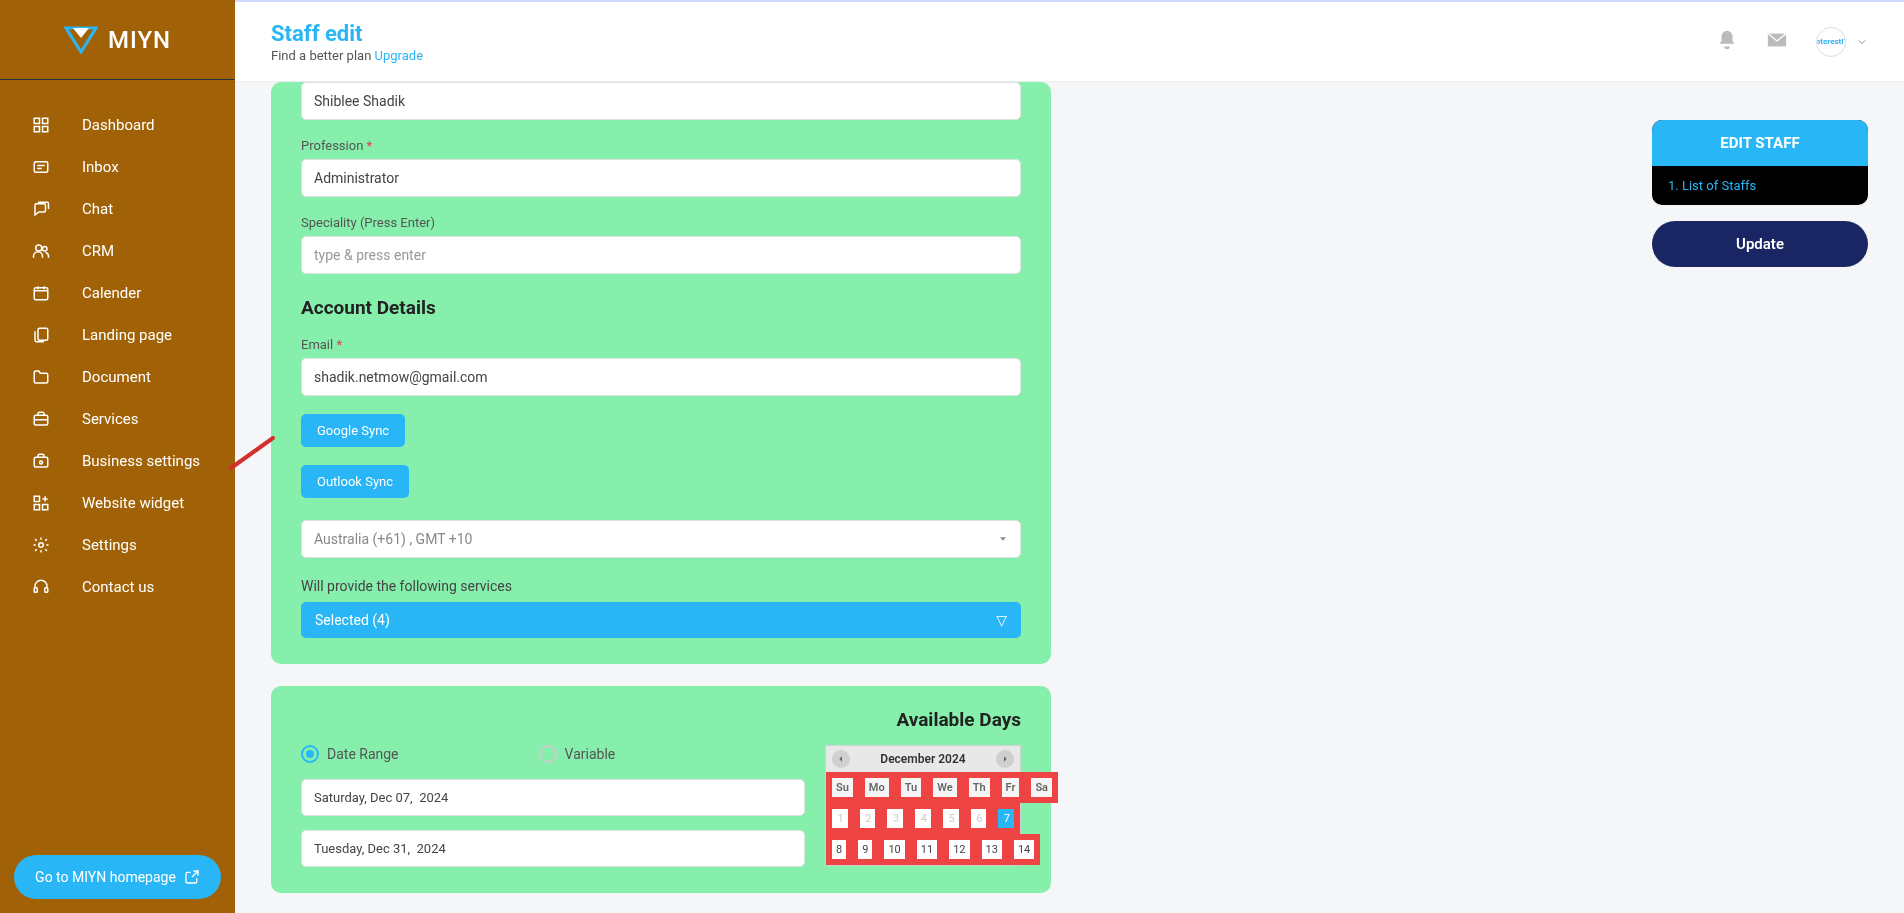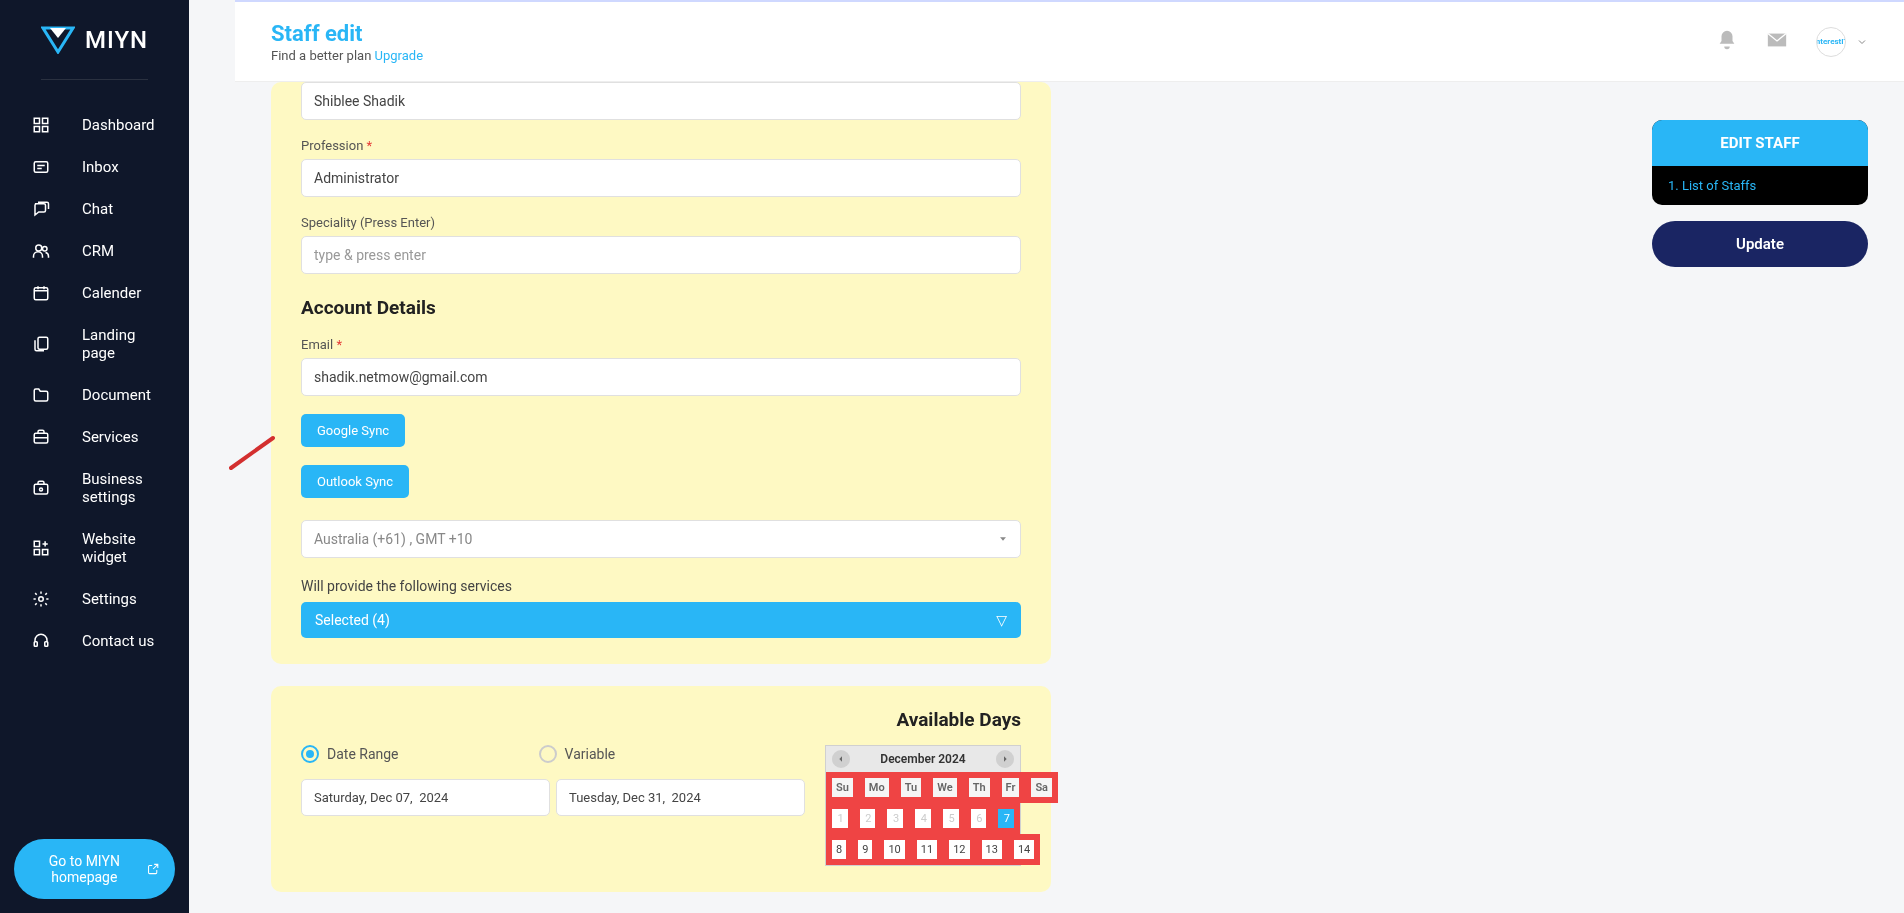--- a/index.html
+++ b/index.html
@@ -1,19 +1,19 @@
 <!DOCTYPE html>
 <html><head>
 <meta charset="utf-8">
 <style>
 * { margin: 0; padding: 0; box-sizing: border-box; font-family: -apple-system, BlinkMacSystemFont, 'Segoe UI', Roboto, sans-serif; }
 body { background: #f5f6f8; color: #333; overflow-x: hidden; }
 
 
-.sidebar { position: fixed; left: 0; top: 0; width: 189px; height: 100vh; background: #0f172a; display: flex; flex-direction: column; align-items: center; }
+.sidebar { position: fixed; left: 0; top: 0; width: 235px; height: 100vh; background: #a16207; display: flex; flex-direction: column; }
 .logo-wrap { height: 80px; display: flex; align-items: center; justify-content: center; gap: 10px; border-bottom: 1px solid #2a3140; }
 .logo-text { color: #fff; font-size: 24px; font-weight: 500; letter-spacing: 1px; }
 .nav { flex: 1; padding: 24px 0; }
 .nav-item { display: flex; align-items: center; gap: 32px; padding: 12px 32px; color: #fff; font-size: 15px; cursor: pointer; }
 .nav-item svg, .nav-item .nav-icon { width: 18px; height: 18px; flex-shrink: 0; }
 .homepage-btn-wrap { padding: 14px; }
 .homepage-btn { background: #29b6f6; color: #fff; border: none; border-radius: 30px; width: 100%; padding: 14px 16px; font-size: 14px; display: flex; align-items: center; justify-content: center; gap: 8px; cursor: pointer; }
 
 
 .main { margin-left: 235px; min-height: 100vh; }
@@ -25,21 +25,21 @@
 .topbar-right { display: flex; align-items: center; gap: 28px; }
 .icon-btn { color: #bbb; cursor: pointer; }
 .avatar-wrap { display: flex; align-items: center; gap: 10px; cursor: pointer; }
 .avatar { width: 30px; height: 30px; border-radius: 50%; background: #fff; border: 1px solid #ddd; display:flex; align-items:center; justify-content:center; font-size:8px; color:#29b6f6; font-weight:700; overflow:hidden;}
 
 
 .content { display: flex; gap: 20px; padding: 0 36px 40px; align-items: flex-start; }
 .col-main { flex: 1; max-width: 780px; }
 .col-side { width: 216px; margin-left: auto; padding-top: 38px; }
 
-.card { background: #fef9c3; border-radius: 10px; padding: 0 30px 26px; margin-bottom: 20px; }
+.card { background: #86efac; border-radius: 10px; padding: 0 30px 26px; margin-bottom: 20px; }
 .card-body { display: flex; gap: 40px; }
 .form-col { flex: 1; }
 .pic-col { width: 190px; padding-top: 82px; text-align: center; }
 
 label.field-label { display: block; font-size: 13px; color: #555; margin: 18px 0 6px; }
 .req { color: #e53935; }
 .text-input, .select-input { width: 100%; border: 1px solid #e0e0e0; border-radius: 5px; padding: 10px 12px; font-size: 14px; color: #444; background: #fff; }
 .text-input::placeholder { color: #999; }
 .select-input { display: flex; align-items: center; justify-content: space-between; cursor: pointer; color: #888; }
 
@@ -54,21 +54,21 @@
 .upload-btn { background: #29b6f6; color: #fff; border: none; border-radius: 5px; padding: 8px 14px; font-size: 13px; font-weight: 600; cursor: pointer; margin-top: 18px; }
 .max-size { font-size: 12px; color: #666; margin-top: 4px; }
 
 
 .avail-title { font-size: 19px; font-weight: 700; color: #222; margin: 22px 0 14px; padding-top: 22px; text-align: right; }
 .radio-row { display: flex; gap: 140px; margin-bottom: 16px; }
 .radio-opt { display: flex; align-items: center; gap: 8px; font-size: 14px; color: #555; cursor: pointer; }
 .radio-dot { width: 18px; height: 18px; border: 2px solid #29b6f6; border-radius: 50%; display: inline-flex; align-items: center; justify-content: center; }
 .radio-dot.on::after { content: ''; width: 8px; height: 8px; background: #29b6f6; border-radius: 50%; }
 .radio-dot.off { border-color: #ccc; }
-.date-inputs { display: flex; gap: 6px; }
+.date-inputs { display: flex; gap: 14px; flex-direction: column; }
 .date-inputs .text-input { flex: 1; font-size: 13px; }
 
 
 .cal-wrap { margin-left: auto; width: 196px; }
 .cal { border: 1px solid #d0d0d0; background: #fff; font-size: 11px; }
 .cal-head { background: #e8e8e8; display: flex; align-items: center; justify-content: space-between; padding: 4px 6px; font-size: 12px; font-weight: 600; color: #333; }
 .cal-nav { width: 18px; height: 18px; border-radius: 50%; background: #d0d0d0; display: flex; align-items: center; justify-content: center; cursor: pointer; color:#666; }
 .cal-row { display: flex; }
 .cal-cell { flex: 1; text-align: right; padding: 3px 4px; border: 6px solid #ef4444; color: #444; background:#fff; }
 .cal-cell.hdr { background: #f5f5f5; font-weight: 600; text-align: center; color: #666; }

